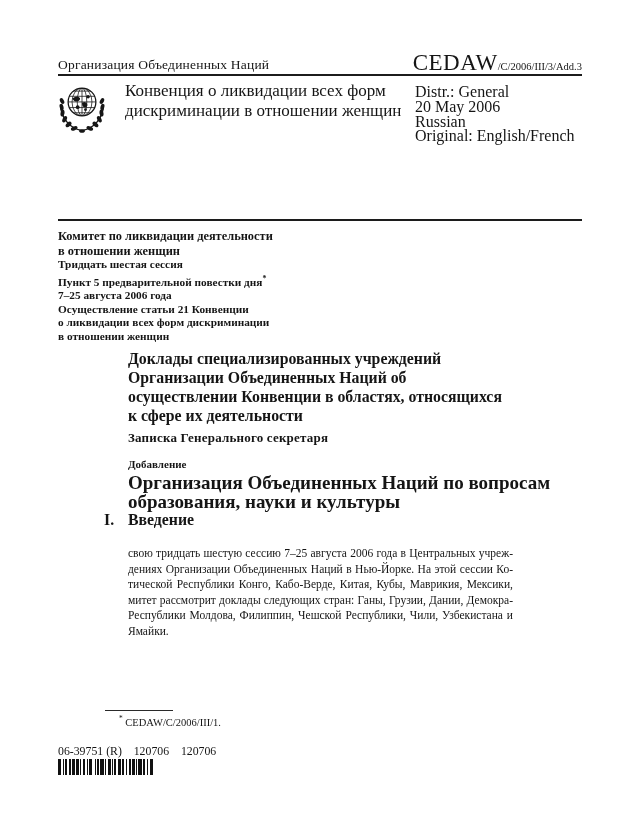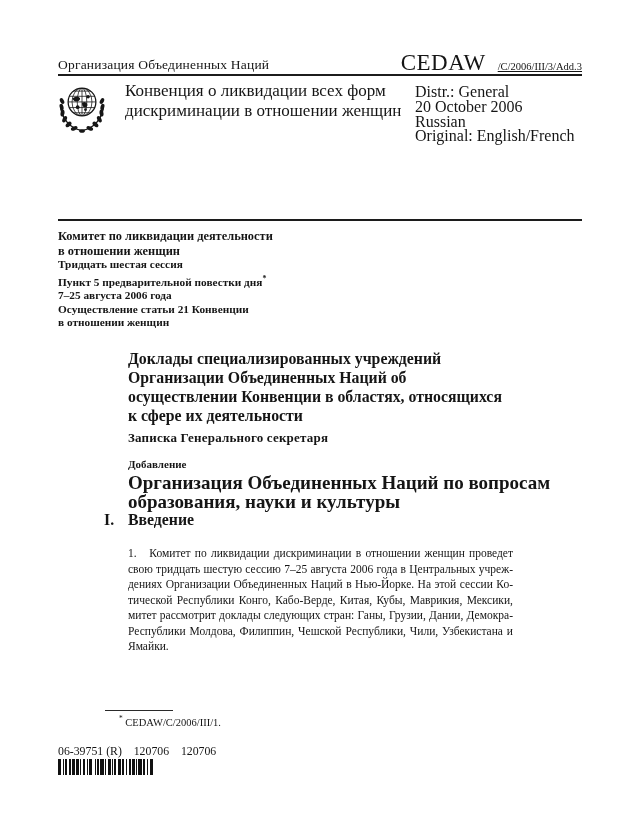--- a/index.html
+++ b/index.html
@@ -7,21 +7,21 @@
     position:relative;width:640px;height:828px;background:#fff;
     font-family:"Liberation Serif","DejaVu Serif",serif;color:#151515;
     overflow:hidden;
   }
   .abs{position:absolute;}
   
   .header-row{left:58px;top:50px;width:524px;display:flex;justify-content:space-between;align-items:flex-end;}
   .org-name{font-size:13.5px;padding-bottom:3px;letter-spacing:.2px;}
   .symbol{display:flex;align-items:baseline;}
   .symbol-main{font-size:23px;letter-spacing:.5px;}
-  .symbol-suffix{font-size:10.5px;margin-left:12px;text-decoration:underline;}
+  .symbol-suffix{font-size:10.5px;margin-left:0;}
   .rule1{left:58px;top:74px;width:524px;height:1.6px;background:#1c1c1c;}
   .rule2{left:58px;top:219px;width:524px;height:2.4px;background:#1c1c1c;}
   
   .emblem{left:56px;top:80px;width:52px;height:56px;}
   .conv-title{left:125px;top:81px;width:290px;font-size:17px;font-weight:normal;line-height:19.5px;}
   .distr{left:415px;top:85px;font-size:16px;line-height:14.8px;}
   
   .session-block{left:58px;top:229px;font-size:11.3px;line-height:13.6px;}
   .sb-big{font-size:12.4px;font-weight:bold;line-height:14.6px;}
   .sb-bold{font-weight:bold;}
@@ -107,49 +107,49 @@
         <circle cx="37" cy="19" r="2"></circle>
         <circle cx="34" cy="34" r="1.6"></circle>
       </g>
     </svg>
   </div>
 
   <div class="abs conv-title">Конвенция о ликвидации всех форм дискриминации в отношении женщин</div>
 
   <div class="abs distr">
     <div>Distr.: General</div>
-    <div>20 October 2006</div>
+    <div>20 May 2006</div>
     <div>Russian</div>
     <div>Original: English/French</div>
   </div>
 
   <div class="abs rule2"></div>
 
   <div class="abs session-block">
     <div class="sb-big">Комитет по ликвидации деятельности</div>
     <div class="sb-big">в отношении женщин</div>
     <div class="sb-bold">Тридцать шестая сессия</div>
     <div class="sb-reg"><span>Пункт 5 предварительной повестки дня</span><sup>*</sup></div>
     <div class="sb-reg">7–25 августа 2006 года</div>
     <div class="sb-bold">Осуществление статьи 21 Конвенции</div>
+    <div class="sb-bold">о ликвидации всех форм дискриминации</div>
     <div class="sb-bold">в отношении женщин</div>
   </div>
 
   <div class="abs main-title">Доклады специализированных учреждений Организации Объединенных Наций об осуществлении Конвенции в областях, относящихся к сфере их деятельности</div>
   <div class="abs note-title">Записка Генерального секретаря</div>
   <div class="abs addendum">Добавление</div>
   <div class="abs agency-title">Организация Объединенных Наций по вопросам образования, науки и культуры</div>
 
   <div class="abs section-heading">
     <span class="section-num">I.</span>
     <span>Введение</span>
   </div>
 
   <div class="abs para">
-    <div class="para-line">1.&nbsp;&nbsp;&nbsp;Комитет по ликвидации дискриминации в отношении женщин проведет</div>
     <div class="para-line">свою тридцать шестую сессию 7–25 августа 2006 года в Центральных учреж-</div>
     <div class="para-line">дениях Организации Объединенных Наций в Нью-Йорке. На этой сессии Ко-</div>
     <div class="para-line">тической Республики Конго, Кабо-Верде, Китая, Кубы, Маврикия, Мексики,</div>
     <div class="para-line">митет рассмотрит доклады следующих стран: Ганы, Грузии, Дании, Демокра-</div>
     <div class="para-line">Республики Молдова, Филиппин, Чешской Республики, Чили, Узбекистана и</div>
     <div class="para-line-last">Ямайки.</div>
   </div>
 
   <div class="abs footnote-rule"></div>
   <div class="abs footnote"><sup>*</sup><span> CEDAW/C/2006/III/1.</span></div>

